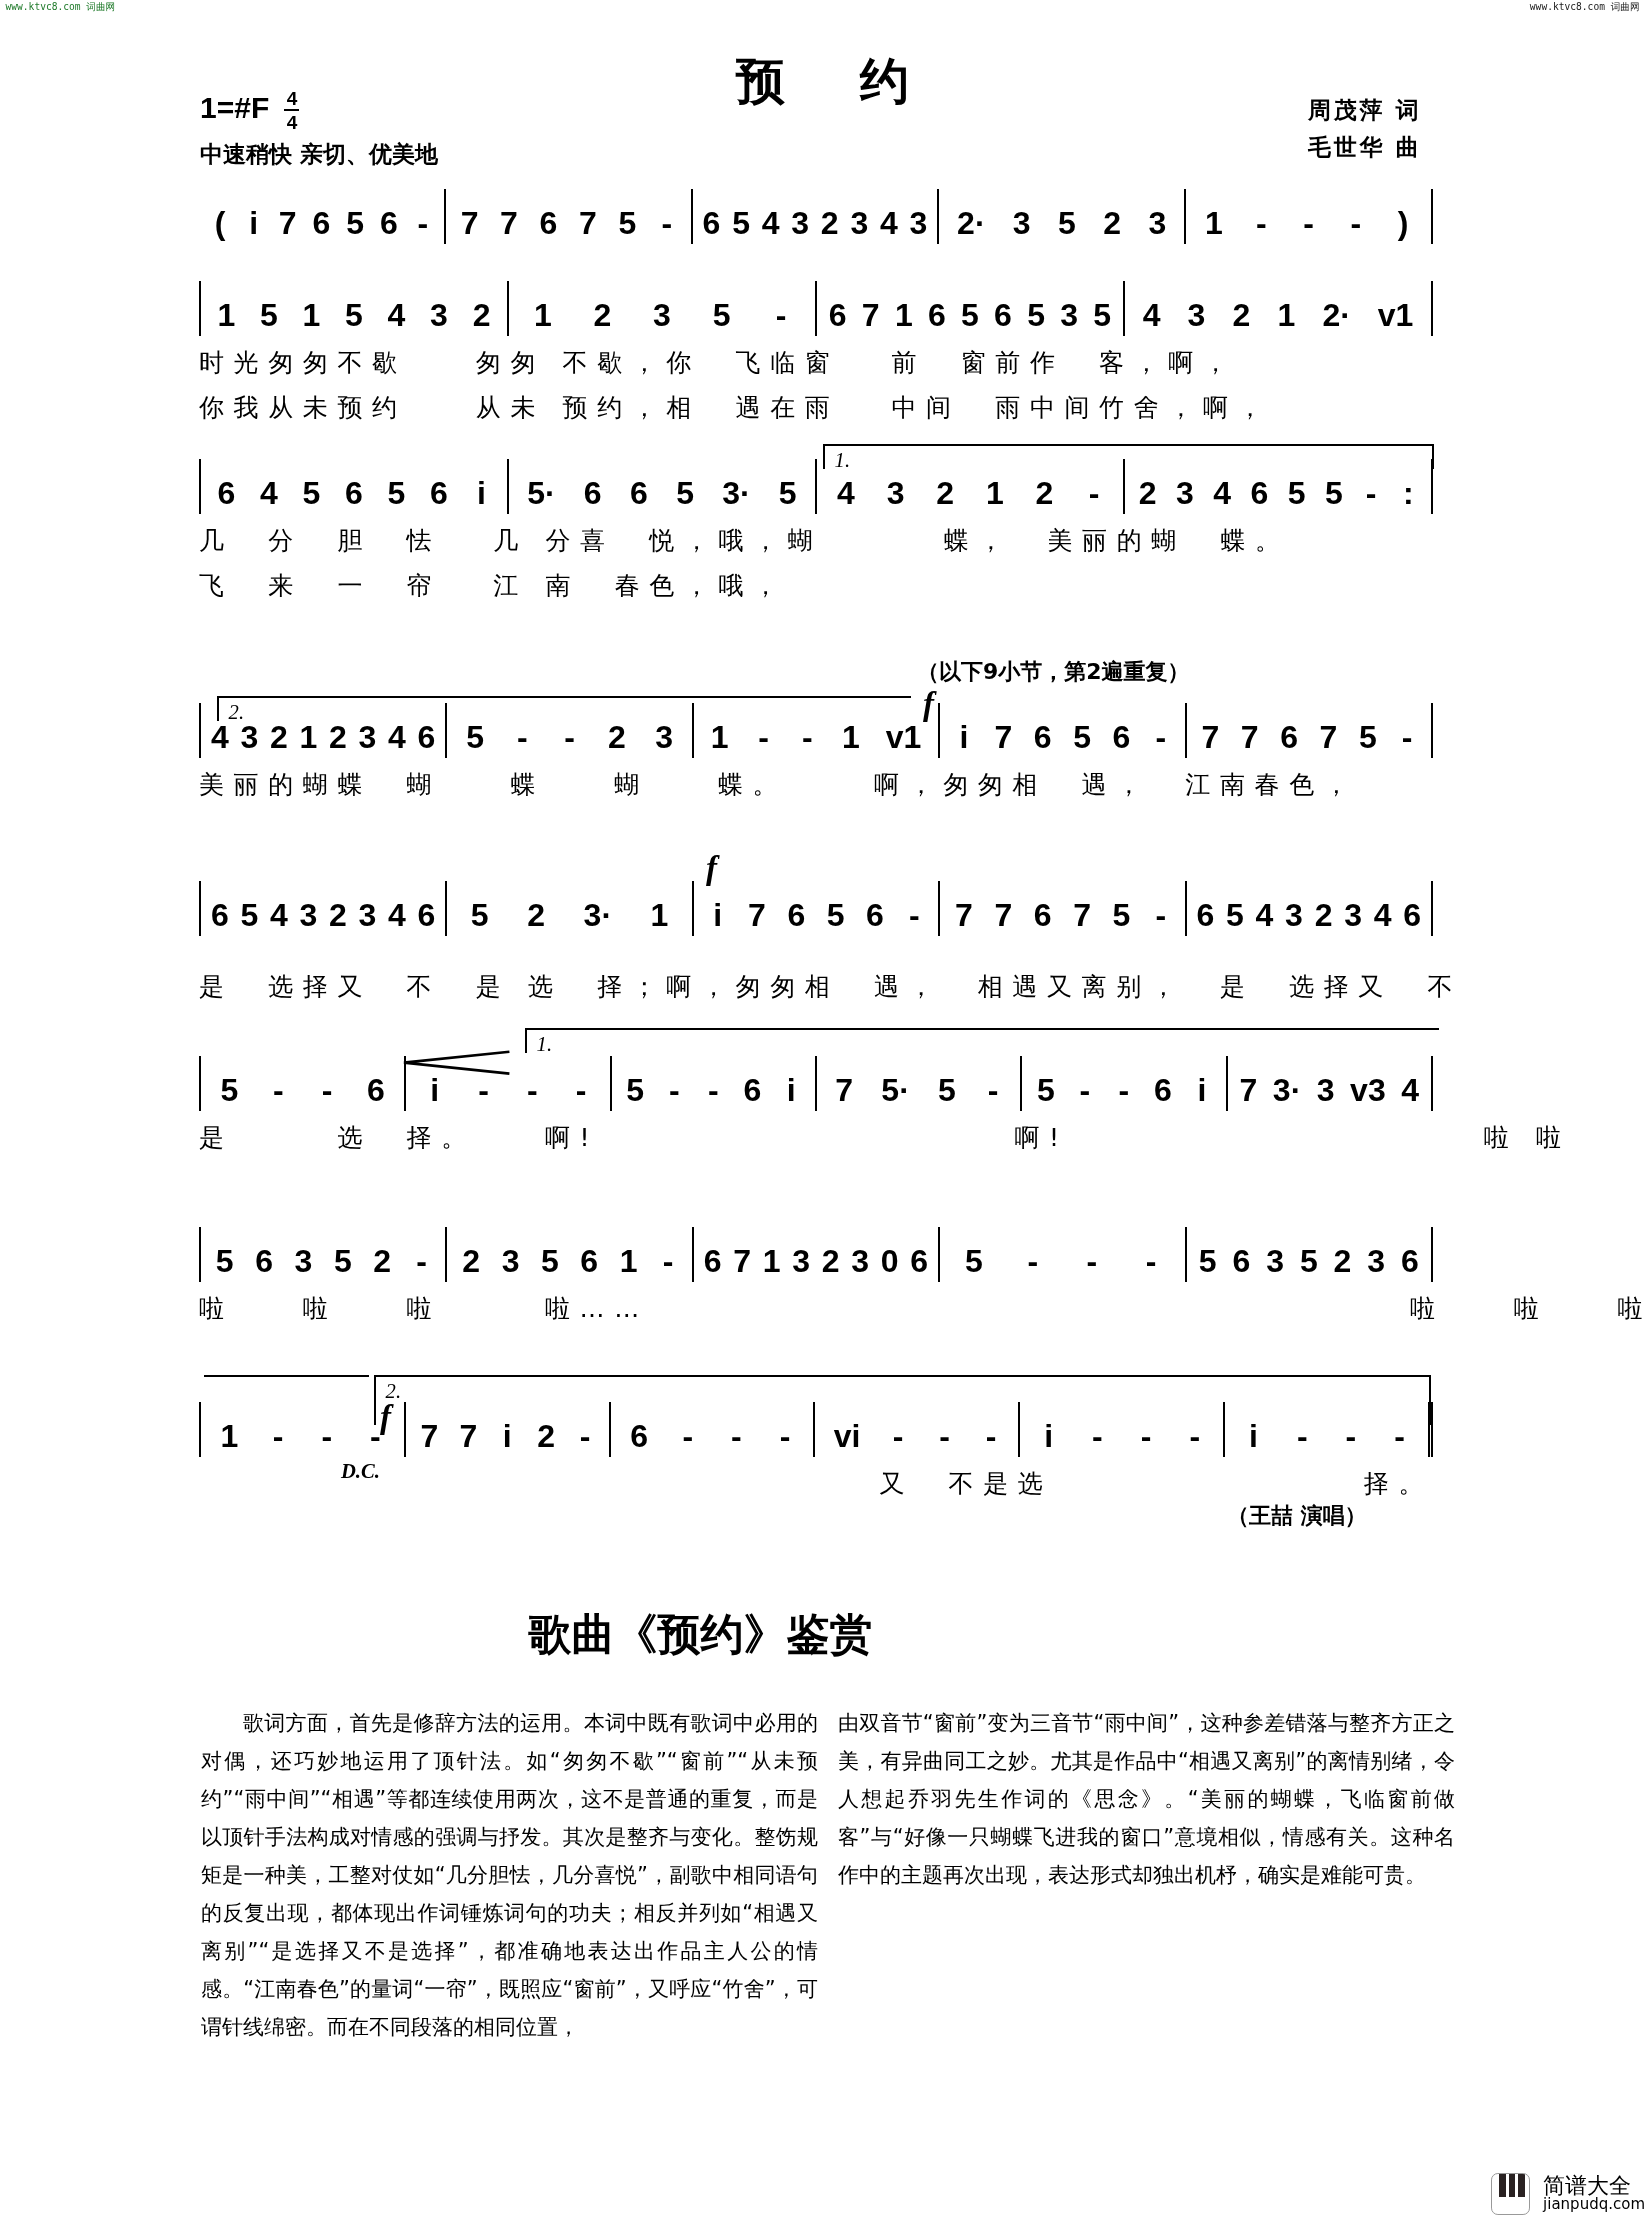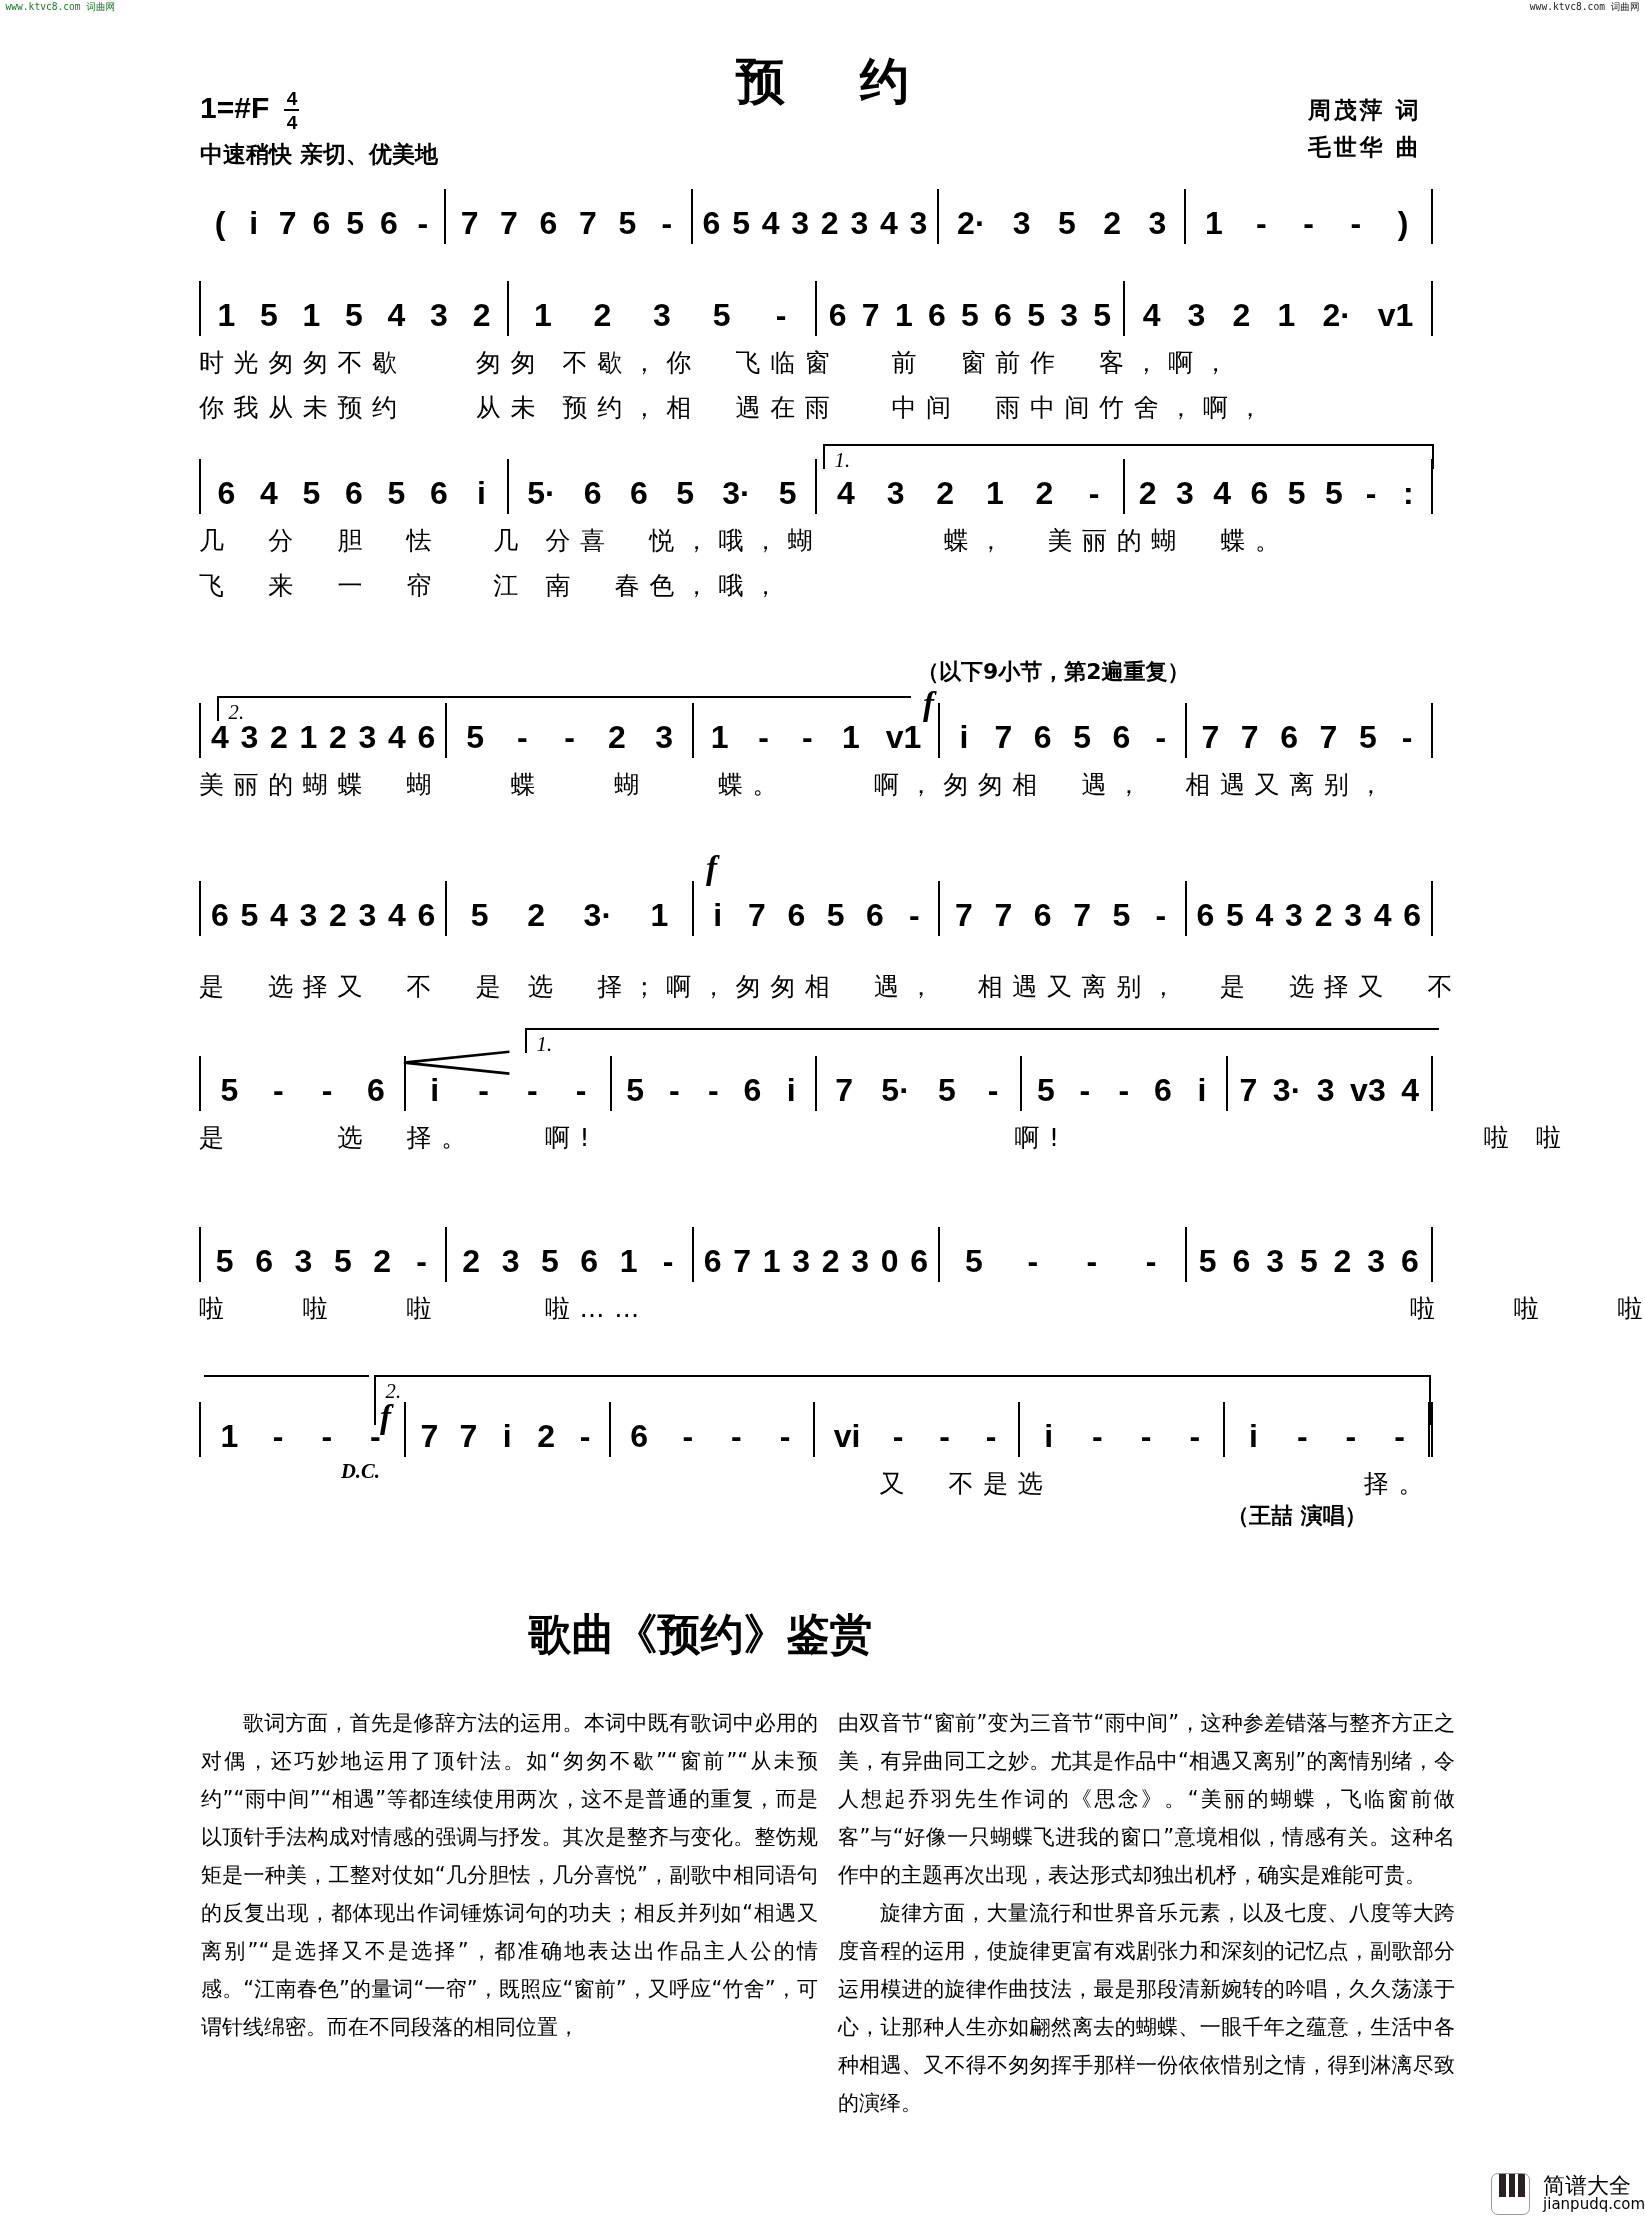--- a/index.html
+++ b/index.html
@@ -232,21 +232,21 @@
         </div>
         <div class="measure">
           <span class="note">7</span>
           <span class="note">7</span>
           <span class="note">6</span>
           <span class="note">7</span>
           <span class="note">5</span>
           <span class="note">-</span>
         </div>
       </div>
-      <div class="lyric" style="top: 65px;">美丽的蝴蝶　蝴　　蝶　　蝴　　蝶。　　 啊，匆匆相　遇，　相遇又离别，</div>
+      <div class="lyric" style="top: 65px;">美丽的蝴蝶　蝴　　蝶　　蝴　　蝶。　　 啊，匆匆相　遇，　江南春色，</div>
     </div>
     <div class="line" style="top: 881px;">
       <div class="notes">
         <div class="measure first">
           <span class="note">6</span>
           <span class="note">5</span>
           <span class="note">4</span>
           <span class="note">3</span>
           <span class="note">2</span>
           <span class="note">3</span>
@@ -446,21 +446,20 @@
 <div class="dyn" style="left:380px;top:1399px;">f</div>
 <div class="ann" style="left:341px;top:1460px;font-style:italic;font-family:'Liberation Serif',serif;font-size:20.6px;">D.C.</div>
 <div class="ann" style="left:1227px;top:1501px;">（王喆 演唱）</div>
 
 <div class="abs essay-title">歌曲《预约》鉴赏</div>
 <div class="col col-left">
   <p>歌词方面，首先是修辞方法的运用。本词中既有歌词中必用的对偶，还巧妙地运用了顶针法。如“匆匆不歇”“窗前”“从未预约”“雨中间”“相遇”等都连续使用两次，这不是普通的重复，而是以顶针手法构成对情感的强调与抒发。其次是整齐与变化。整饬规矩是一种美，工整对仗如“几分胆怯，几分喜悦”，副歌中相同语句的反复出现，都体现出作词锤炼词句的功夫；相反并列如“相遇又离别”“是选择又不是选择”，都准确地表达出作品主人公的情感。“江南春色”的量词“一帘”，既照应“窗前”，又呼应“竹舍”，可谓针线绵密。而在不同段落的相同位置，</p>
 </div>
 <div class="col col-right">
   <p class="cont">由双音节“窗前”变为三音节“雨中间”，这种参差错落与整齐方正之美，有异曲同工之妙。尤其是作品中“相遇又离别”的离情别绪，令人想起乔羽先生作词的《思念》。“美丽的蝴蝶，飞临窗前做客”与“好像一只蝴蝶飞进我的窗口”意境相似，情感有关。这种名作中的主题再次出现，表达形式却独出机杼，确实是难能可贵。</p>
-  <p>旋律方面，大量流行和世界音乐元素，以及七度、八度等大跨度音程的运用，使旋律更富有戏剧张力和深刻的记忆点，副歌部分运用模进的旋律作曲技法，最是那段清新婉转的吟唱，久久荡漾于心，让那种人生亦如翩然离去的蝴蝶、一眼千年之蕴意，生活中各种相遇、又不得不匆匆挥手那样一份依依惜别之情，得到淋漓尽致的演绎。</p>
 </div>
 
 <div class="logo">
   <div class="piano">
     <i style="left:6.9px"></i>
       <i style="left:16.5px"></i>
       <i style="left:26px"></i>
   </div>
   <div class="logo-text">
     <div class="logo-cn">简谱大全</div>

